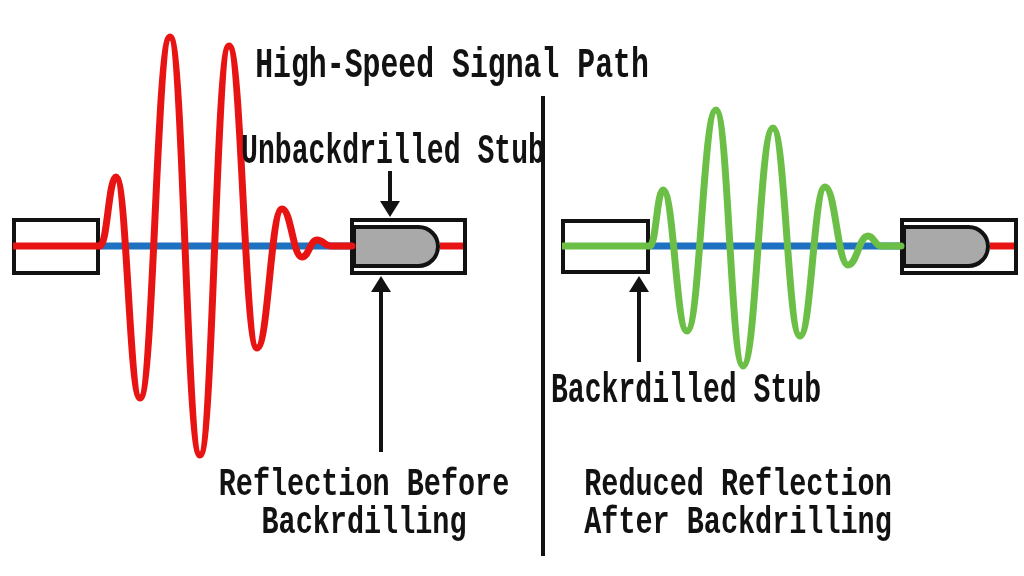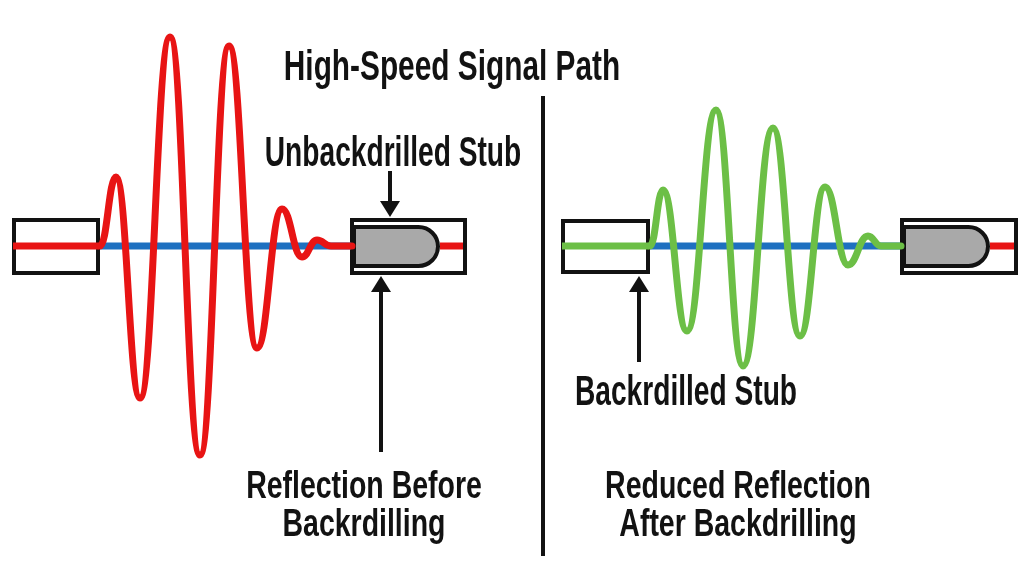--- a/index.html
+++ b/index.html
@@ -2,21 +2,21 @@
 <html style="--signal-red: #e81414; --transmission-blue: #1e70c0; --signal-green: #6cbf46; --stub-gray: #a9a9a9; --line-black: #121212; --background: #ffffff;"><head>
 <meta charset="utf-8">
 <style>
   html, body { margin: 0; padding: 0; background: #ffffff; }
   #stage {
     position: relative;
     width: 1024px;
     height: 576px;
     overflow: hidden;
     background: var(--background, #ffffff);
-    font-family: Liberation Sans, sans-serif;
+    font-family: Liberation Mono, monospace;
   }
   .box {
     position: absolute;
     box-sizing: border-box;
     border: 4px solid var(--line-black, #121212);
     background: #ffffff;
     z-index: 1;
   }
   .bullet {
     position: absolute;

